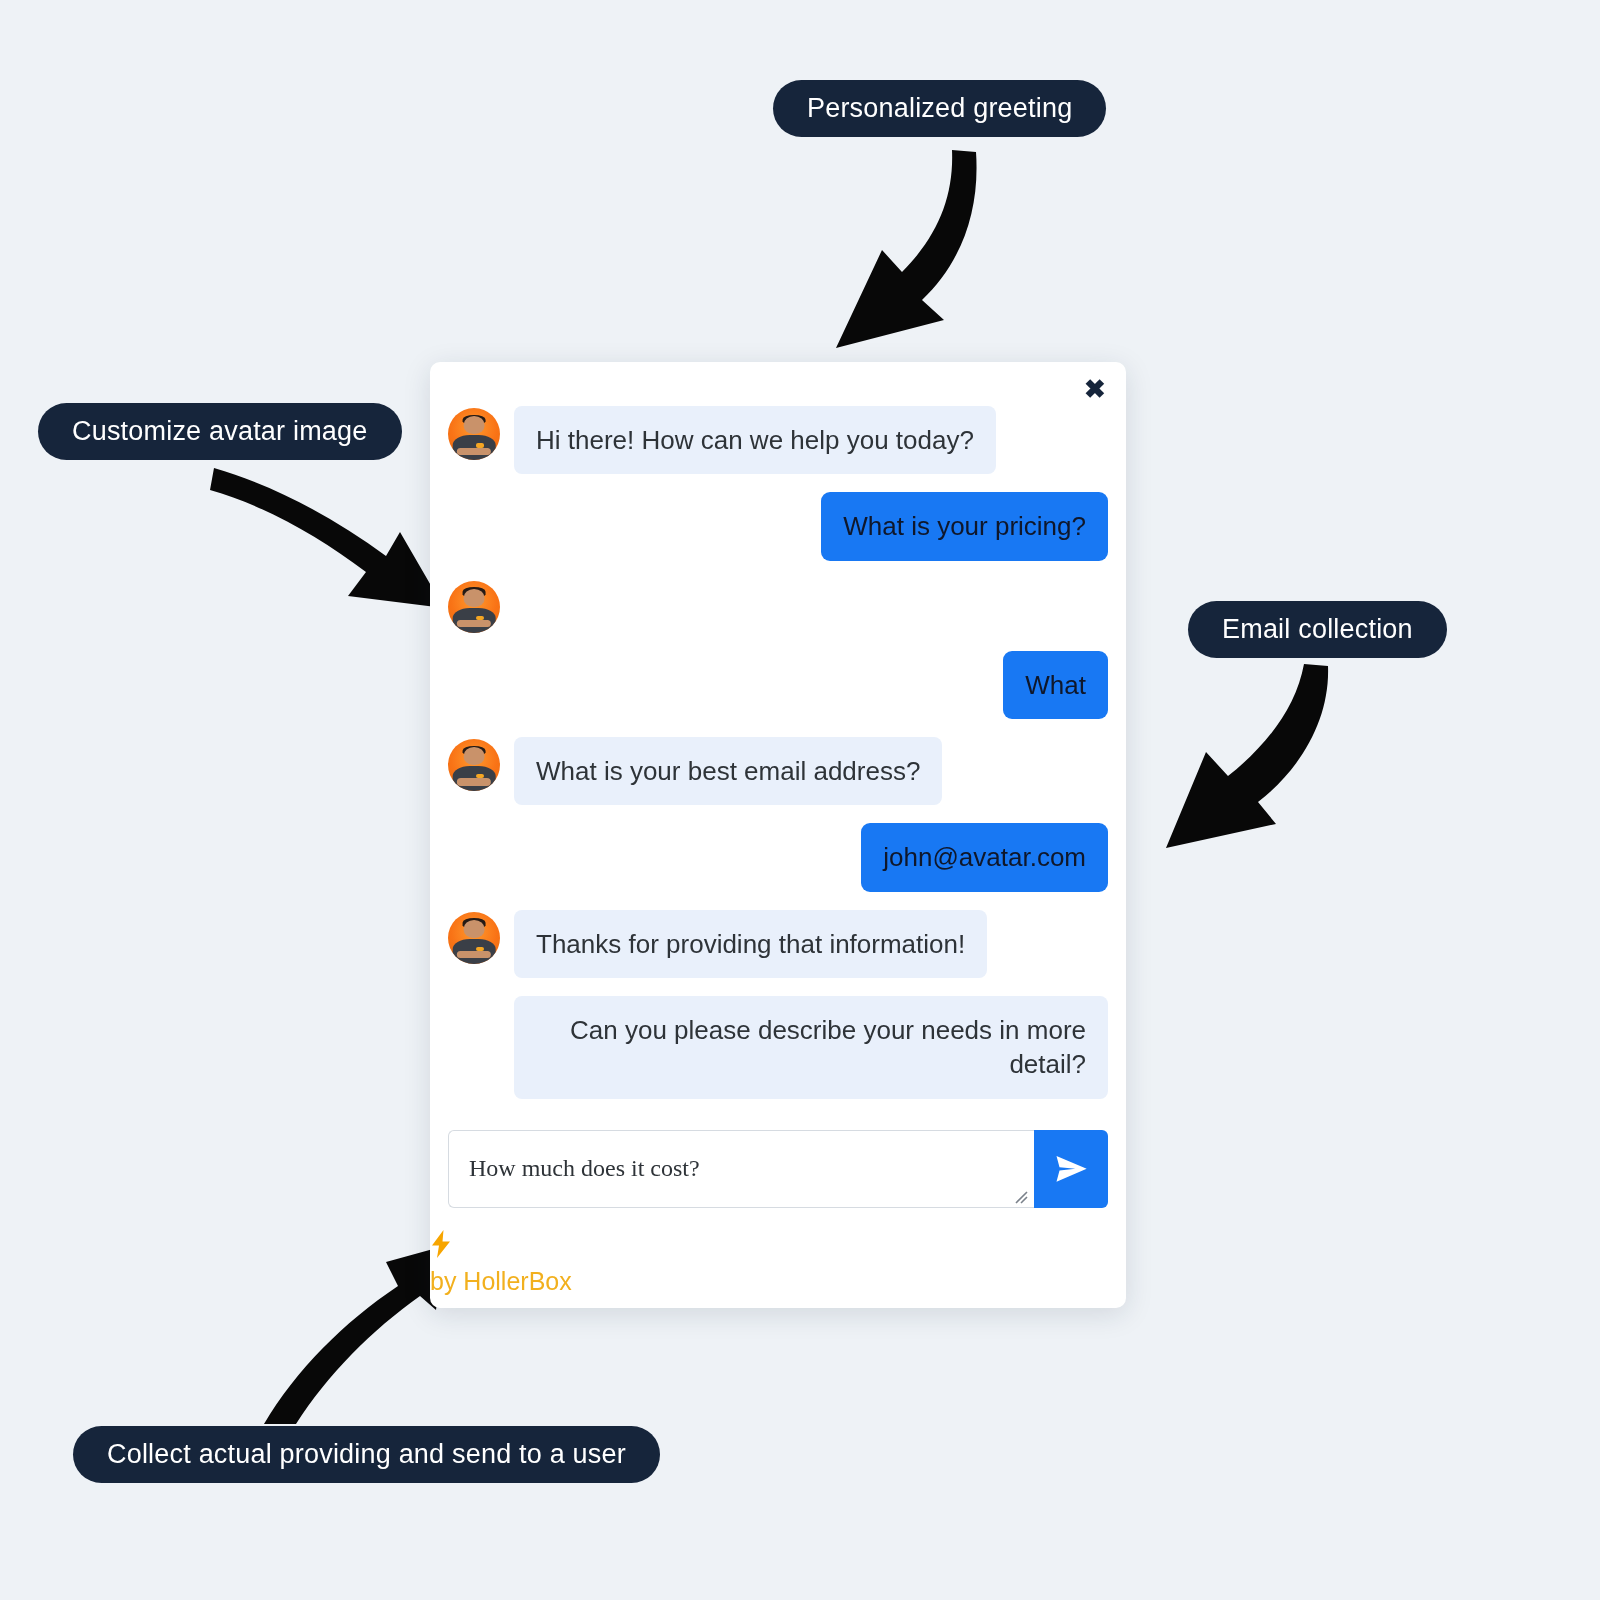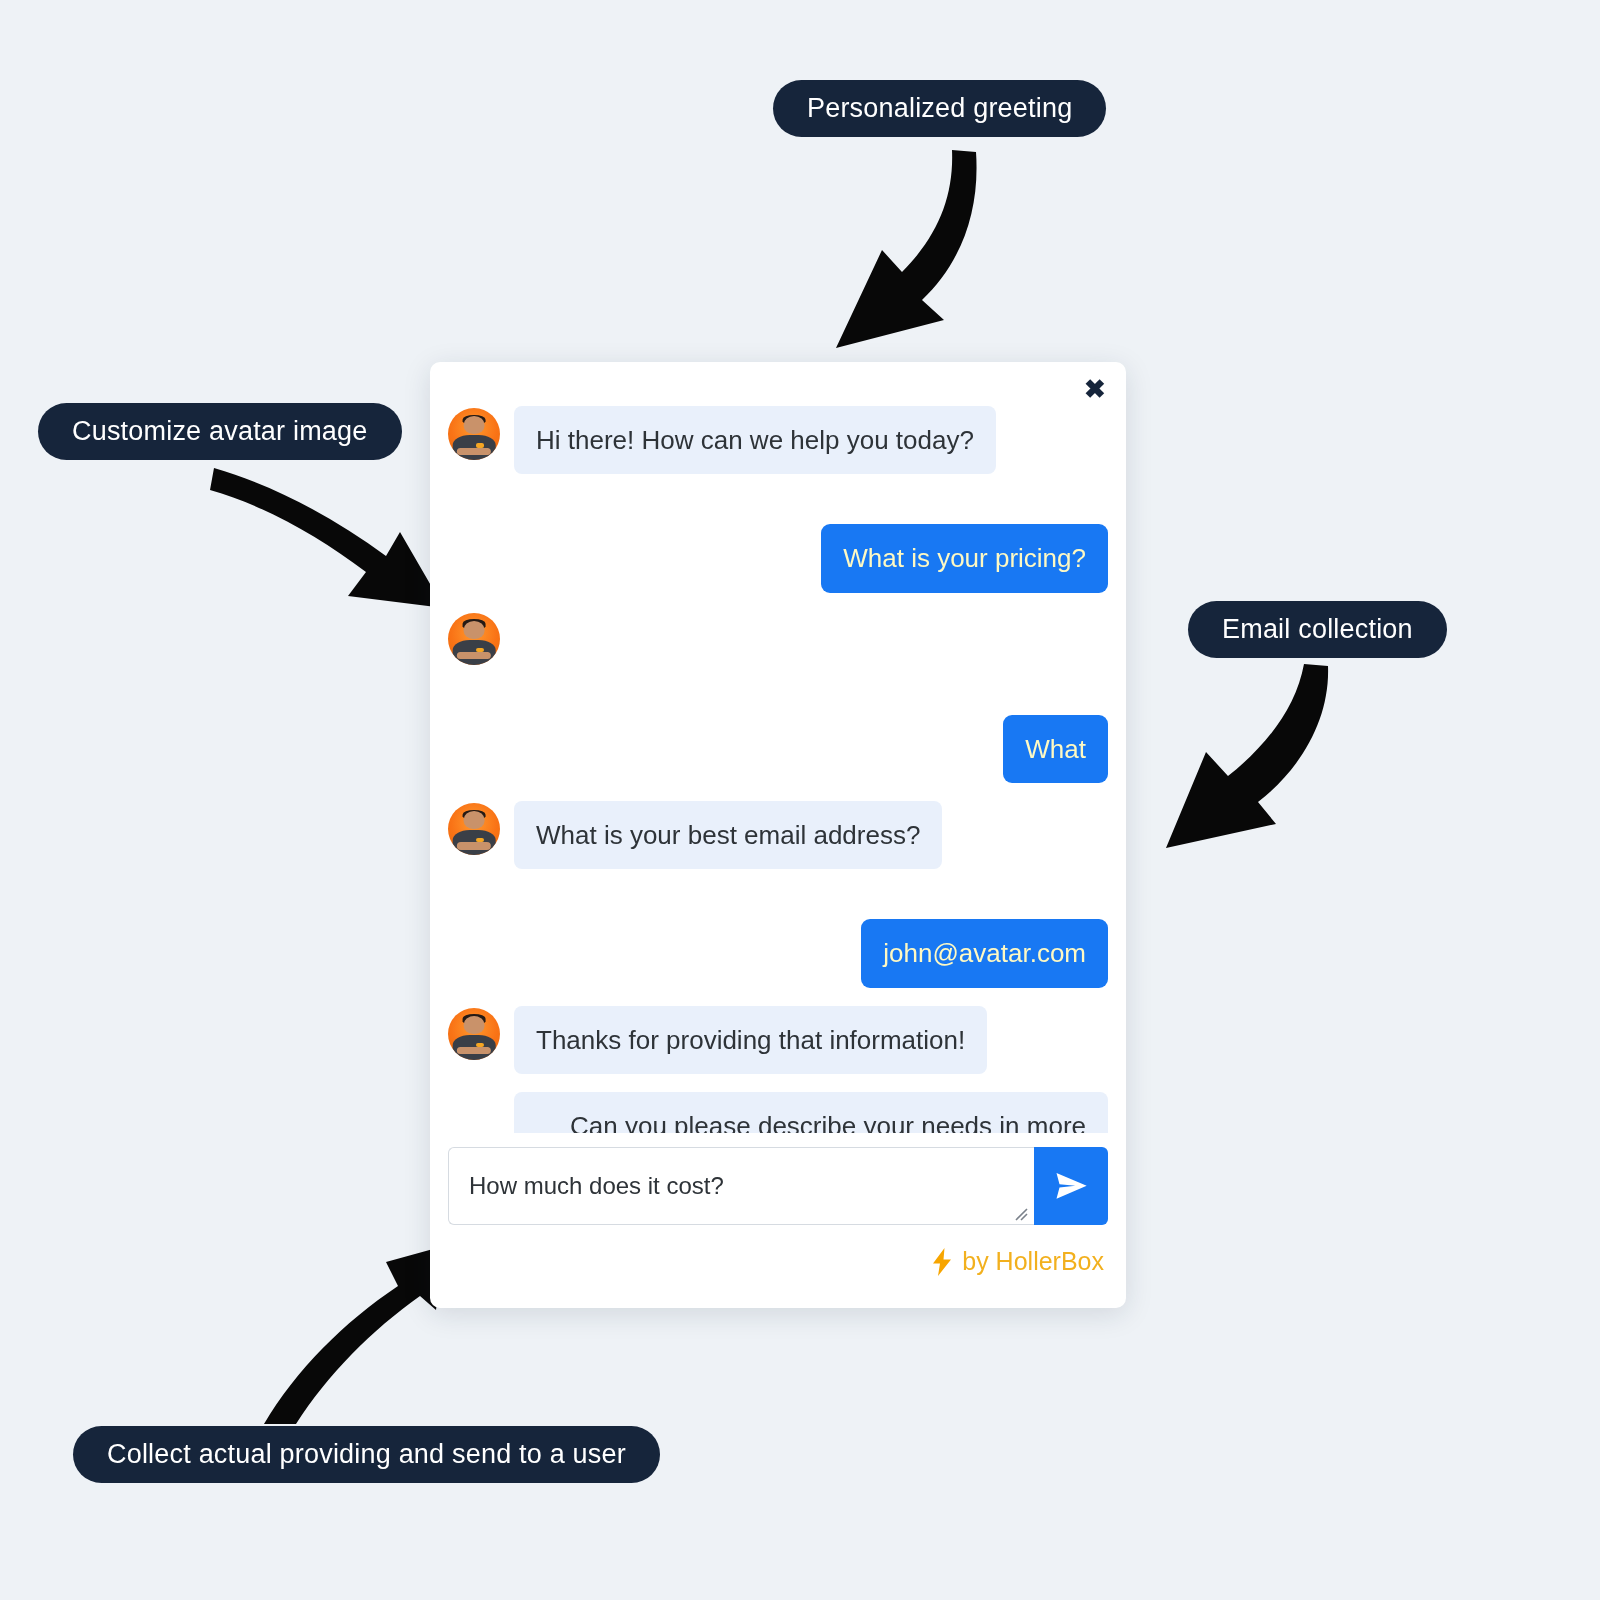--- a/index.html
+++ b/index.html
@@ -154,41 +154,40 @@
     padding: 17px 22px;
     border-radius: 8px;
     word-wrap: break-word;
   }
   .bubble.bot {
     background: #e9f0fb;
     color: #2e3338;
   }
   .bubble.user {
     background: #1878f3;
-    color: #fef9c3;
+    color: #0f172a;
     border-radius: 9px;
-    margin-top: 32px;
   }
   .bubble.wide { max-width: 596px; }
 
   
   #composer {
     display: flex;
     align-items: stretch;
     margin: 14px 18px 0 18px;
     height: 78px;
   }
   #chat-input {
     flex: 1 1 auto;
     border: 1px solid #d6dbe1;
     border-right: none;
     border-radius: 6px 0 0 6px;
     background: #ffffff;
     color: #2e3338;
-    font-family: Liberation Sans, sans-serif;
+    font-family: Liberation Serif, serif;
     font-size: 24px;
     line-height: 1.3;
     padding: 22px 20px;
     resize: none;
     outline: none;
     position: relative;
   }
   #composer-wrap { position: relative; flex: 1 1 auto; display: flex; }
   #resize-grip {
     position: absolute;
@@ -205,26 +204,27 @@
     border-radius: 0 6px 6px 0;
     display: flex;
     align-items: center;
     justify-content: center;
     cursor: pointer;
     padding: 0;
   }
 
   #footer {
     display: flex;
-    align-items: flex-end;
+    align-items: flex-start;
     justify-content: flex-end;
     gap: 9px;
-    padding: 22px 22px 32px 0;
+    padding: 22px 22px 12px 0;
     font-size: 25px;
     color: #f2b01e;
+    flex-direction: column;
   }
   #footer .bolt { color: #f7a500; font-size: 27px; line-height: 1; display: flex; }
 </style>
 </head>
 <body>
 
 <div id="stage">
 
   <svg id="arrows" viewBox="0 0 1600 1600">
 

